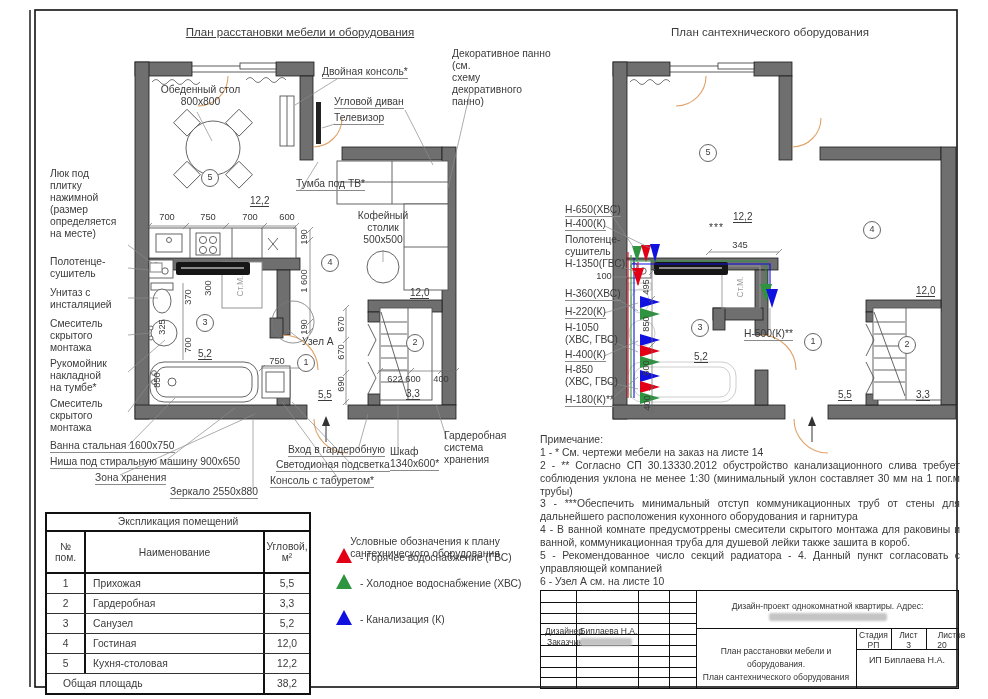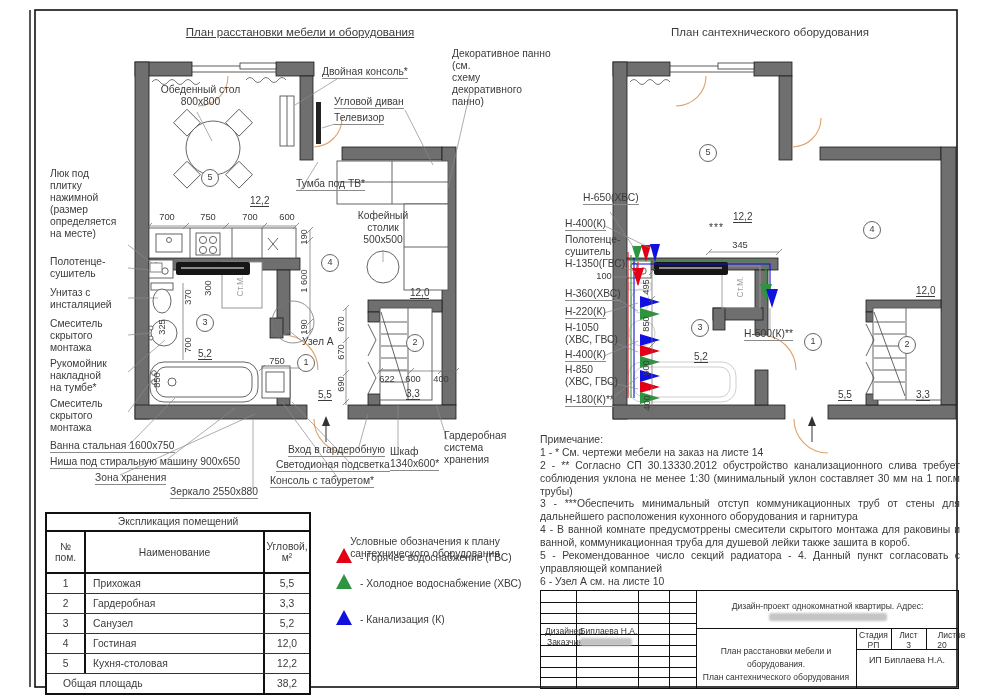--- a/index.html
+++ b/index.html
@@ -379,33 +379,33 @@
 <div class="dim vdim" style="left:208px;top:288px;">300</div>
 <div class="dim vdim" style="left:162px;top:327px;">325</div>
 <div class="dim vdim" style="left:188px;top:345px;">700</div>
 <div class="dim vdim" style="left:157px;top:380px;">850</div>
 <div class="dim area" style="left:198px;top:348px;">5,2</div>
 <div class="dim" style="left:266px;top:356px;width:22px;">750</div>
 <div class="dim area" style="left:318px;top:389px;">5,5</div>
 <div class="dim vdim" style="left:341px;top:324px;">670</div>
 <div class="dim vdim" style="left:341px;top:352px;">670</div>
 <div class="dim vdim" style="left:341px;top:384px;">690</div>
-<div class="dim" style="left:376px;top:374px;width:22px;">622</div>
+<div class="dim" style="left:384px;top:374px;width:22px;">622</div>
 <div class="dim" style="left:402px;top:374px;width:22px;">600</div>
 <div class="dim" style="left:430px;top:374px;width:22px;">400</div>
 <div class="dim area" style="left:406px;top:388px;">3,3</div>
 <div class="dim area" style="left:410px;top:287px;">12,0</div>
 
 <div class="room" style="left:209px;top:177px;">5</div>
 <div class="room" style="left:204px;top:322px;">3</div>
 <div class="room" style="left:329px;top:262px;">4</div>
 <div class="room" style="left:305px;top:362px;">1</div>
 <div class="room" style="left:414px;top:342px;">2</div>
 
-<div class="txt ul" style="left:565px;top:192px;margin-left:18px;">Н-650(ХВС)</div>
+<div class="txt ul" style="left:565px;top:204px;">Н-650(ХВС)</div>
 <div class="txt ul" style="left:565px;top:218px;">Н-400(К)</div>
 <div class="txt pre" style="left:565px;top:234px;width:62px;">Полотенце-
 сушитель
 Н-1350(ГВС)</div>
 <div class="dim" style="left:594px;top:271px;width:20px;">100</div>
 <div class="txt ul" style="left:565px;top:288px;">Н-360(ХВС)</div>
 <div class="txt ul" style="left:565px;top:306px;">Н-220(К)</div>
 <div class="txt pre" style="left:565px;top:322px;width:62px;">Н-1050
 (ХВС, ГВС)</div>
 <div class="txt ul" style="left:565px;top:349px;">Н-400(К)</div>

